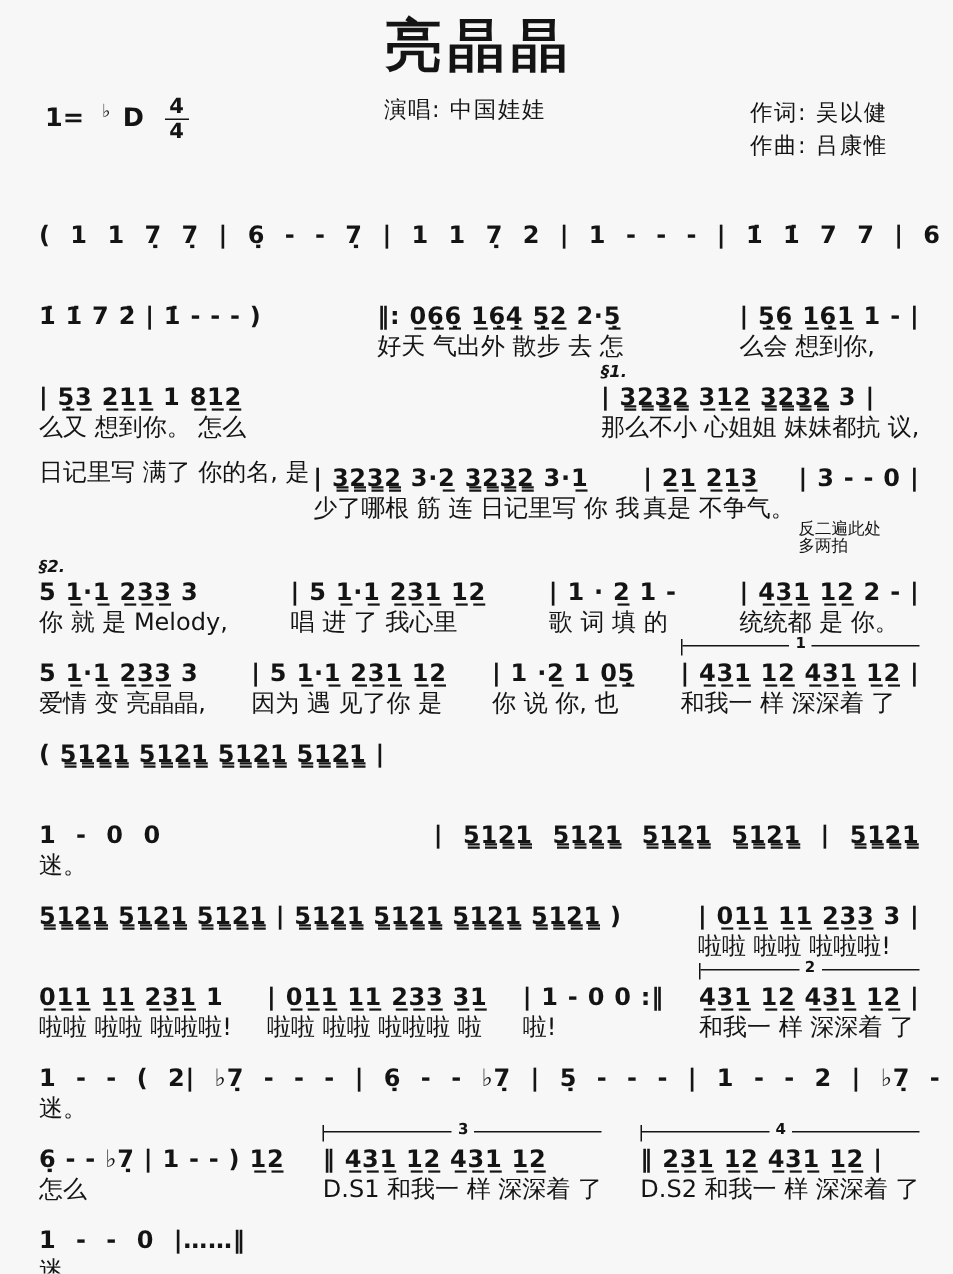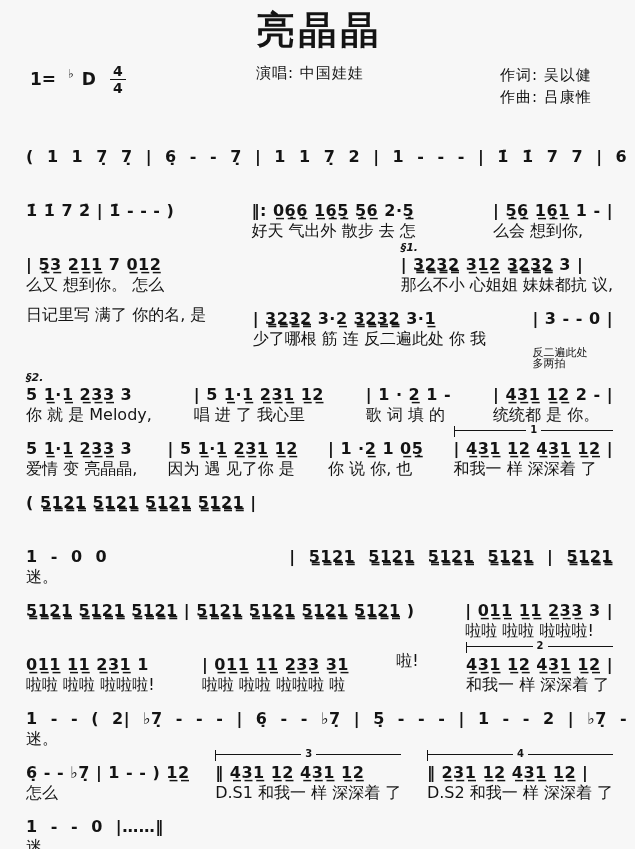--- a/index.html
+++ b/index.html
@@ -84,50 +84,55 @@
         </div>
       </div>
       <div class="line">
         <div class="seg">
           <div class="above"></div>
           <div class="notes">1̇ 1̇ 7 2̇ | 1̇ - - - )</div>
           <div class="lyrics"></div>
         </div>
         <div class="seg">
           <div class="above"></div>
-          <div class="notes">‖: 0̲6̲̣6̲̣ 1̲6̲̣5̲̣ 5̲̣6̲ 2·5̲̣</div>
+          <div class="notes">‖: 0̲6̲̣6̲̣ 1̲6̲̣4̲̣ 5̲̣2̲ 2·5̲̣</div>
           <div class="lyrics">好天 气出外 散步 去 怎</div>
         </div>
         <div class="seg">
           <div class="above"></div>
           <div class="notes">| 5̲̣6̲̣ 1̲6̲̣1̲ 1 - |</div>
           <div class="lyrics">么会 想到你,</div>
         </div>
       </div>
       <div class="line">
         <div class="seg">
           <div class="above"></div>
-          <div class="notes">| 5̲̣3̲ 2̲1̲1̲ 7 0̲1̲2̲</div>
+          <div class="notes">| 5̲̣3̲ 2̲1̲1̲ 1 8̲1̲2̲</div>
           <div class="lyrics">么又 想到你。 怎么</div>
         </div>
         <div class="seg">
           <div class="above segno">§1.</div>
           <div class="notes">| 3̳2̳3̳2̳ 3̲1̲2̲ 3̳2̳3̳2̳ 3 |</div>
           <div class="lyrics">那么不小 心姐姐 妹妹都抗 议,</div>
         </div>
       </div>
       <div class="line">
         <div class="seg">
           <div class="above"></div>
           <div class="lyrics">日记里写 满了 你的名, 是</div>
         </div>
         <div class="seg">
           <div class="above"></div>
           <div class="notes">| 3̳2̳3̳2̳ 3·2̲ 3̳2̳3̳2̳ 3·1̲</div>
-          <div class="lyrics">少了哪根 筋 连 反二遍此处 你 我</div>
+          <div class="lyrics">少了哪根 筋 连 日记里写 你 我</div>
+        </div>
+        <div class="seg">
+          <div class="above"></div>
+          <div class="notes">| 2̲1̲ 2̲1̲3̲</div>
+          <div class="lyrics">真是 不争气。</div>
         </div>
         <div class="seg">
           <div class="above"></div>
           <div class="notes">| 3 - - 0 |</div>
           <div class="lyrics ann">反二遍此处
 多两拍</div>
         </div>
       </div>
       <div class="line">
         <div class="seg">
@@ -214,20 +219,21 @@
           <div class="notes">0̲1̲1̲ 1̲1̲ 2̲3̲1̲ 1</div>
           <div class="lyrics">啦啦 啦啦 啦啦啦!</div>
         </div>
         <div class="seg">
           <div class="above"></div>
           <div class="notes">| 0̲1̲1̲ 1̲1̲ 2̲3̲3̲ 3̲1̲</div>
           <div class="lyrics">啦啦 啦啦 啦啦啦 啦</div>
         </div>
         <div class="seg">
           <div class="above"></div>
+          <div class="notes">| 1 - 0 0 :‖</div>
           <div class="lyrics">啦!</div>
         </div>
         <div class="seg">
           <div class="above volta">
             <span class="vl"></span>
             <span class="vnum">2</span>
             <span class="vl"></span>
           </div>
           <div class="notes">4̲3̲1̲ 1̲2̲ 4̲3̲1̲ 1̲2̲ |</div>
           <div class="lyrics">和我一 样 深深着 了</div>

